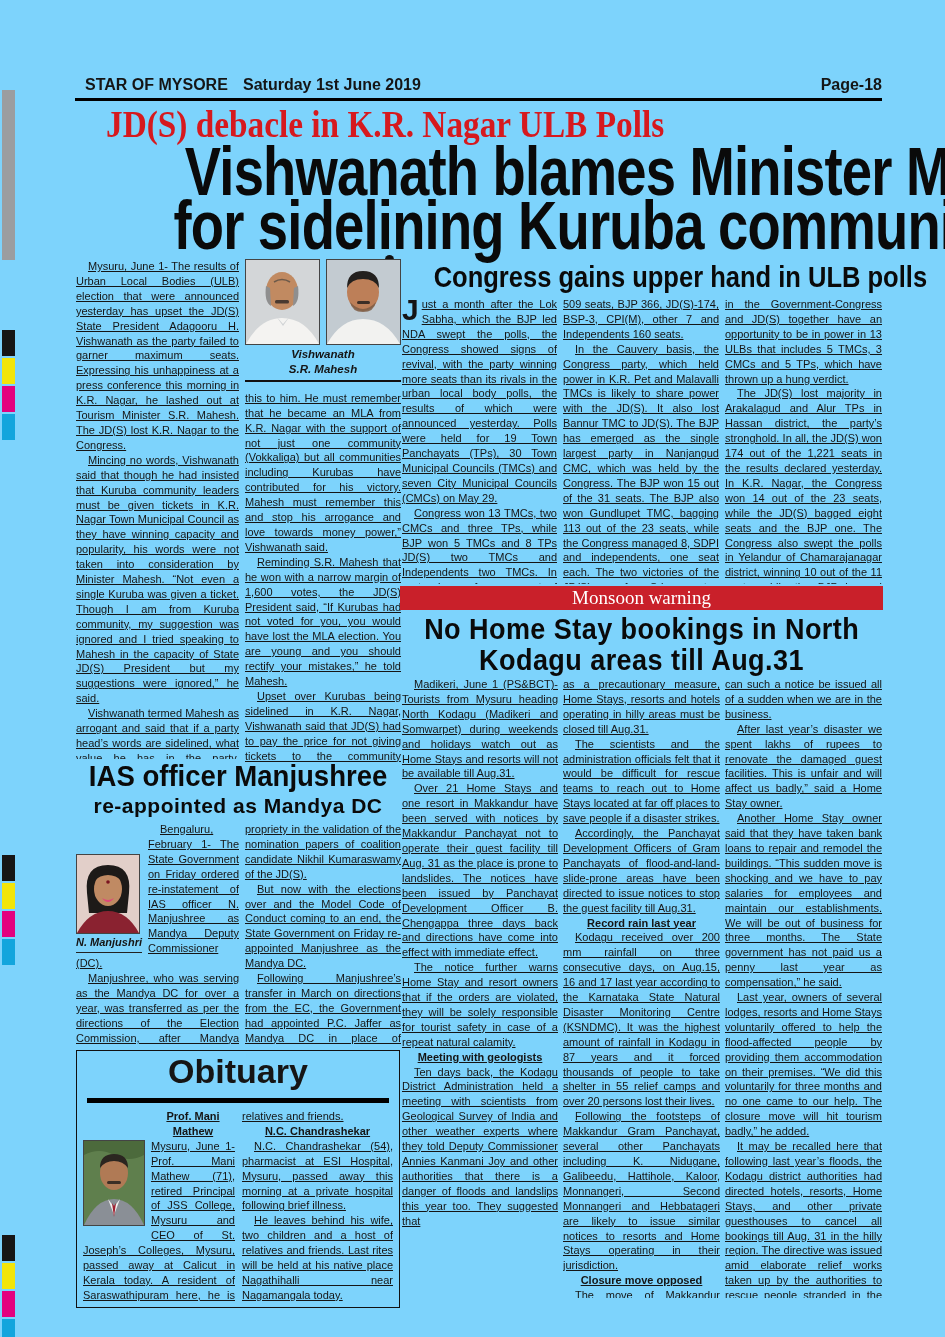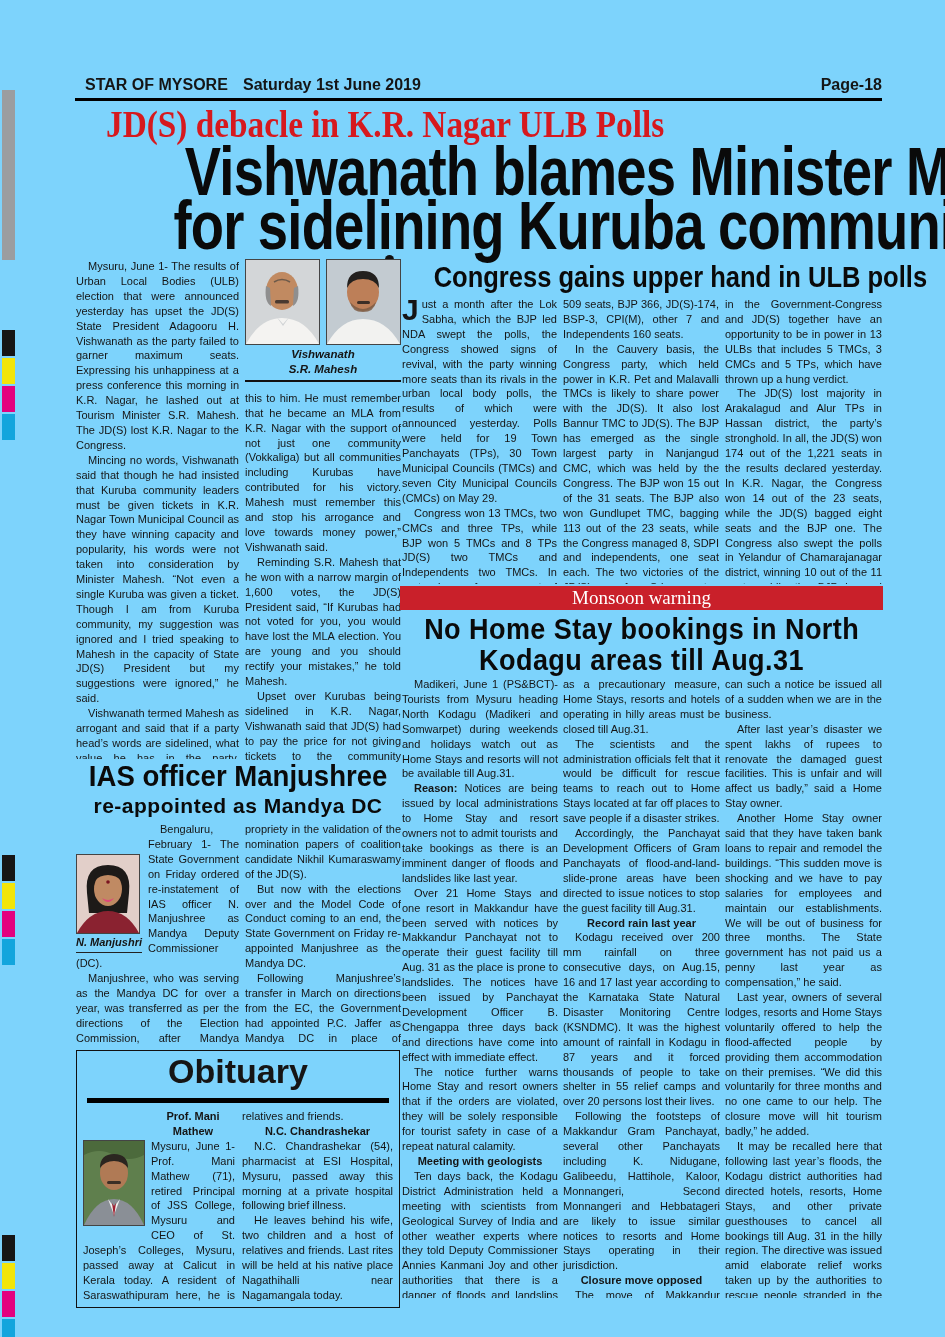--- a/index.html
+++ b/index.html
@@ -12,21 +12,21 @@
   .hdr-rule{position:absolute;left:75px;top:98px;width:807px;height:3px;background:#000;}
   
   .kicker{position:absolute;left:75px;top:103px;width:790px;text-align:left;
           font-family:"Liberation Serif","DejaVu Serif",serif;font-weight:bold;font-size:37px;color:#d6191e;}
   .kicker .condense{transform:scaleX(.9);}
   .mainhl{position:absolute;left:70px;top:144px;width:812px;text-align:left;font-weight:bold;
           font-size:68px;line-height:54px;letter-spacing:-1px;color:#0a0a0a;}
   .condense{display:inline-block;white-space:nowrap;transform:scaleX(.8);transform-origin:50% 50%;}
   
   .coltext{position:absolute;font-size:11px;line-height:14.9px;overflow:hidden;text-align:justify;}
-  .para{margin:0;text-indent:12px;text-align:justify;}
+  .para{margin:0;text-indent:12px;text-align:justify;text-decoration:underline;}
   .cont{text-indent:0;}
   .subhead{text-indent:0;text-align:center;font-weight:bold;}
   .dropcap{float:left;font-size:30px;line-height:26px;font-weight:bold;padding-right:3px;text-indent:0;}
   
   .photo-pair{border-bottom:2px solid #111;padding-bottom:3px;margin-bottom:9px;}
   .pp-row{display:flex;gap:6px;}
   .pp-row svg{border:1px solid #444;display:block;}
   .pp-caps{display:flex;margin-top:2px;flex-direction:column;}
   .pp-caps span{flex:1;text-align:center;font-weight:bold;font-style:italic;font-size:11.5px;}
   .float-photo{float:left;margin:32px 6px 3px 0;}
@@ -130,21 +130,20 @@
       <p class="para">The JD(S) lost majority in Arakalagud and Alur TPs in Hassan district, the party’s stronghold. In all, the JD(S) won 174 out of the 1,221 seats in the results declared yesterday. In K.R. Nagar, the Congress won 14 out of the 23 seats, while the JD(S) bagged eight seats and the BJP one. The Congress also swept the polls in Yelandur of Chamarajanagar district, winning 10 out of the 11 seats, while the BJP bagged just one seat.</p>
     </div>
 
   <div class="banner">Monsoon warning</div>
   <div class="sechl" style="left:400px;top:613px;width:483px;font-size:30px;line-height:31px;">
     <span class="condense" style="transform:scaleX(.9);letter-spacing:.5px;">No Home Stay bookings in North</span><br>
     <span class="condense" style="transform:scaleX(.9);letter-spacing:.5px;">Kodagu areas till Aug.31</span>
   </div>
   <div class="coltext" style="left:402px;top:677px;width:156px;height:621px;">
       <p class="para">Madikeri, June 1 (PS&amp;BCT)- Tourists from Mysuru heading North Kodagu (Madikeri and Somwarpet) during weekends and holidays watch out as Home Stays and resorts will not be available till Aug.31.</p>
-      <p class="para "><b>Reason:</b> Notices are being issued by local administrations to Home Stay and resort owners not to admit tourists and take bookings as there is an imminent danger of floods and landslides like last year.</p>
       <p class="para">Over 21 Home Stays and one resort in Makkandur have been served with notices by Makkandur Panchayat not to operate their guest facility till Aug. 31 as the place is prone to landslides. The notices have been issued by Panchayat Development Officer B. Chengappa three days back and directions have come into effect with immediate effect.</p>
       <p class="para">The notice further warns Home Stay and resort owners that if the orders are violated, they will be solely responsible for tourist safety in case of a repeat natural calamity.</p>
       <p class="para subhead">Meeting with geologists</p>
       <p class="para">Ten days back, the Kodagu District Administration held a meeting with scientists from Geological Survey of India and other weather experts where they told Deputy Commissioner Annies Kanmani Joy and other authorities that there is a danger of floods and landslips this year too. They suggested that</p>
     </div>
   <div class="coltext" style="left:563px;top:677px;width:157px;height:621px;">
       <p class="para cont">as a precautionary measure, Home Stays, resorts and hotels operating in hilly areas must be closed till Aug.31.</p>
       <p class="para">The scientists and the administration officials felt that it would be difficult for rescue teams to reach out to Home Stays located at far off places to save people if a disaster strikes.</p>
       <p class="para">Accordingly, the Panchayat Development Officers of Gram Panchayats of flood-and-land-slide-prone areas have been directed to issue notices to stop the guest facility till Aug.31.</p>
       <p class="para subhead">Record rain last year</p>

